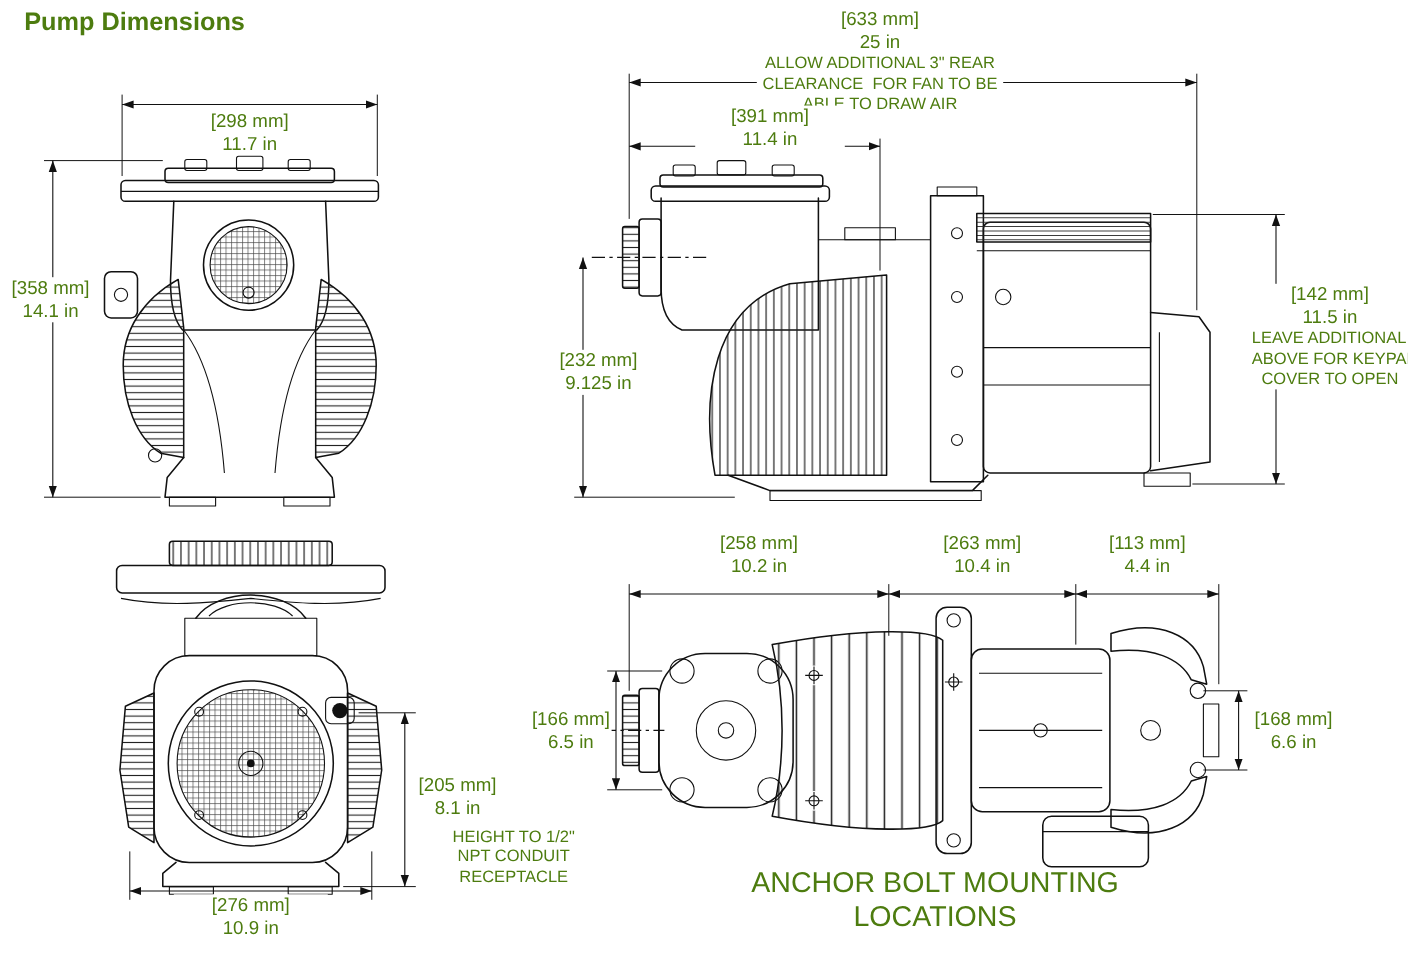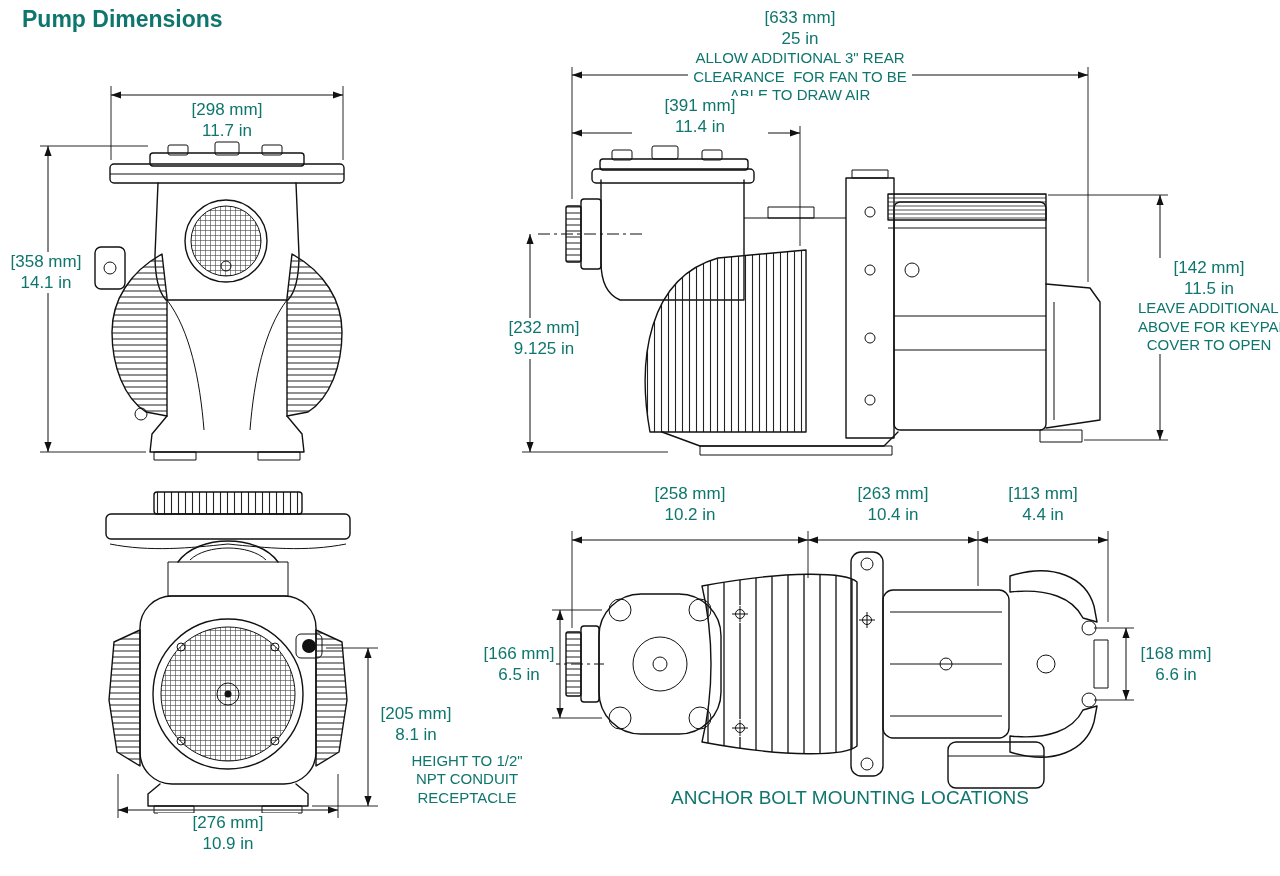--- a/index.html
+++ b/index.html
@@ -1,23 +1,23 @@
 <!DOCTYPE html>
 <html><head>
 <meta charset="utf-8">
 <style>
   html,body{margin:0;padding:0;background:#fff;}
   #canvas{position:relative;width:1280px;height:876px;background:#fff;
-          font-family:"Liberation Sans",sans-serif;color:#0f766e;overflow:hidden;}
+          font-family:"Liberation Sans",sans-serif;color:#4d7c0f;overflow:hidden;}
   #drawing{position:absolute;left:0;top:0;z-index:1;}
   #page-title{position:absolute;left:22px;top:6px;font-size:23px;font-weight:bold;z-index:3;}
   .dim{position:absolute;z-index:2;text-align:center;background:#fff;line-height:1.22;}
   .dim .val{font-size:17px;}
   .dim .note{font-size:15px;white-space:pre;}
-  #caption{position:absolute;left:620px;top:787px;width:460px;font-size:19px;
+  #caption{position:absolute;left:620px;top:787px;width:460px;font-size:26px;
            text-align:center;z-index:2;}
   
   .o{fill:none;stroke:#111;stroke-width:1.4;stroke-linejoin:round;stroke-linecap:round;}
   .t{fill:none;stroke:#111;stroke-width:1;stroke-linejoin:round;}
   .d{fill:none;stroke:#111;stroke-width:1;}
   .x{fill:none;stroke:#111;stroke-width:0.9;}
   .pf{stroke:none;}
   .blk{fill:#111;stroke:none;}
   .cl{fill:none;stroke:#111;stroke-width:1;stroke-dasharray:12 4 3 4;}
 </style>

